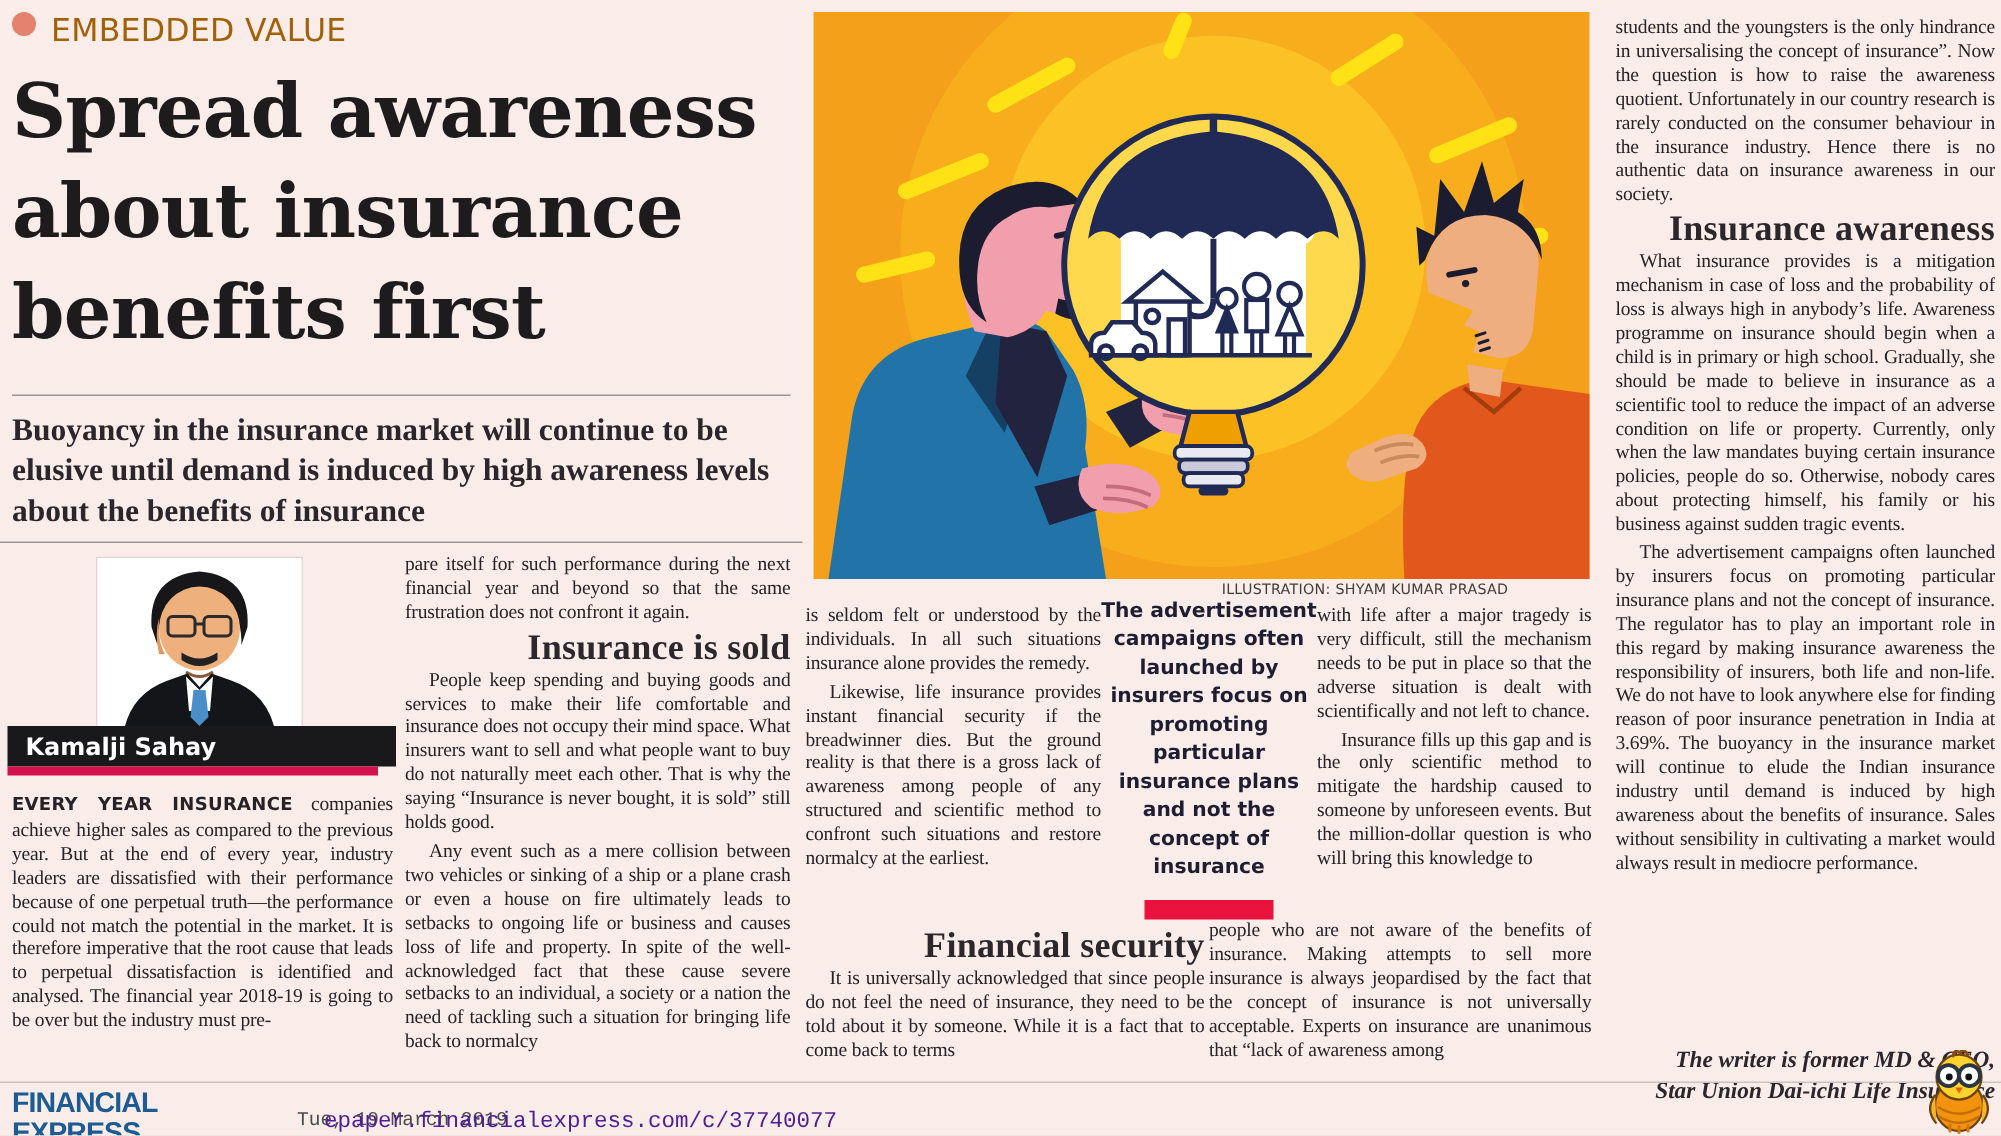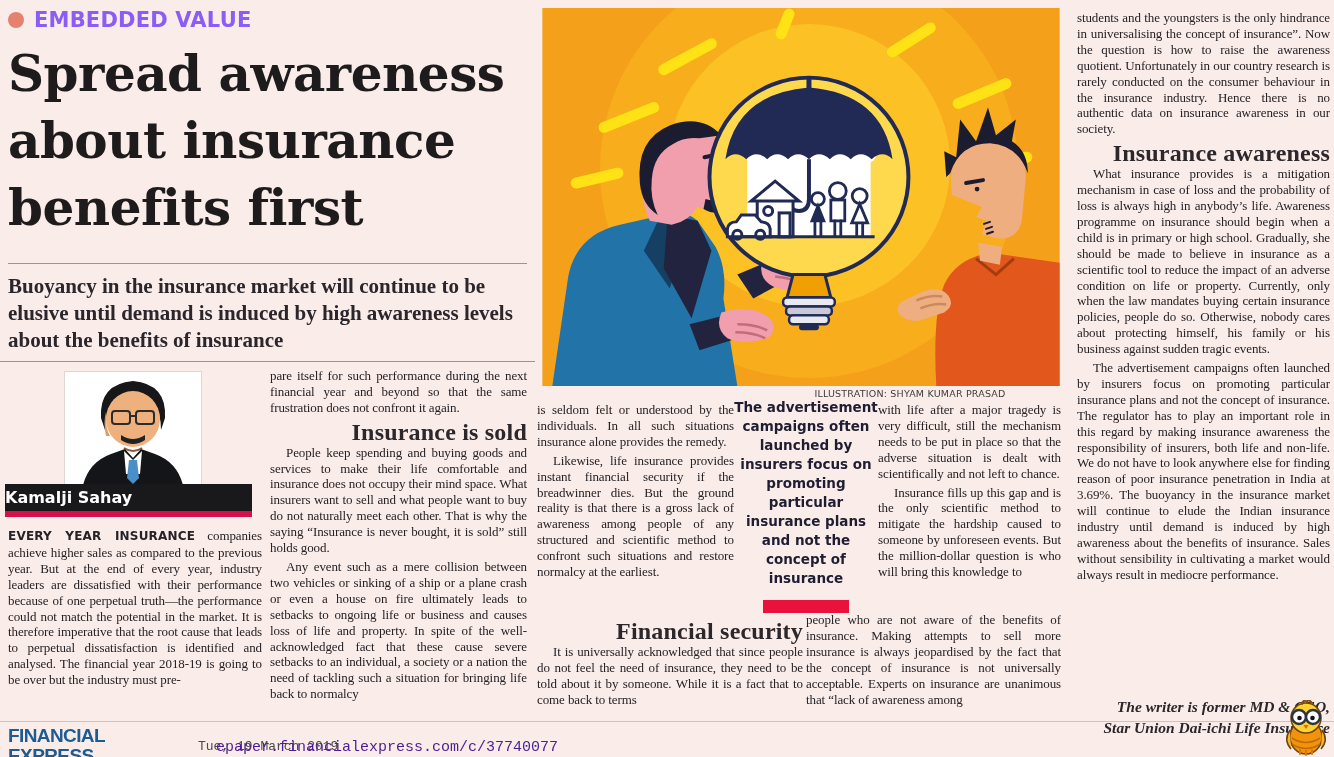--- a/index.html
+++ b/index.html
@@ -1,35 +1,35 @@
 <!DOCTYPE html>
 <html><head>
 <meta charset="utf-8">
 <style>
   html,body{margin:0;padding:0;background:#e9e2df;}
   .page{position:relative;width:1334px;height:757px;background:#f9ece9;overflow:hidden;
         font-family:"Liberation Serif",serif;color:#262226;}
   .abs{position:absolute;}
   
-  .kicker{display:flex;align-items:center;gap:10px;font-family:"DejaVu Sans",sans-serif;
-          font-weight:bold;font-size:21px;letter-spacing:.2px;color:#8b5cf6;}
+  .kicker{display:flex;gap:10px;font-family:"DejaVu Sans",sans-serif;
+          font-weight:normal;font-size:21px;letter-spacing:.2px;color:#a16207;}
   .kdot{width:16px;height:16px;border-radius:50%;background:#e4826f;display:inline-block;}
   .headline{font-family:"DejaVu Serif",serif;font-weight:bold;font-size:50px;line-height:67px;
             color:#1d1b1c;letter-spacing:-.5px;}
   .deck{font-family:"Liberation Serif",serif;font-weight:bold;font-size:21px;line-height:27px;color:#2a262b;}
   .rule{background:#9a9594;height:1px;}
   
   .body{font-size:13px;line-height:15.9px;text-align:justify;letter-spacing:-.1px;overflow:hidden;}
   .body p{margin:0 0 3px 0;}
   .body p.ind{text-indent:16px;}
   .lead{font-family:"DejaVu Sans",sans-serif;font-weight:bold;font-size:12px;letter-spacing:.2px;}
   .sechead{font-family:"Liberation Serif",serif;font-weight:bold;font-size:24px;letter-spacing:.2px;
            margin:9px 0 4px 0;color:#2b272b;text-align:right;text-indent:0;}
   .namebar{background:#19191b;color:#fff;font-family:"DejaVu Sans",sans-serif;font-weight:bold;
-           font-size:16px;line-height:27px;}
+           font-size:16px;line-height:27px;padding-left:12px;}
   .nameunder{background:#d4114d;height:6px;}
   .photo{background:#fff;border:1px solid #e3d5d2;}
   
   .pullquote{font-family:"DejaVu Sans",sans-serif;font-weight:bold;font-size:13.5px;line-height:19px;
              text-align:center;color:#1e1d31;}
   .pqbar{width:86px;height:13px;background:#e8123c;margin:12px auto 0 auto;}
   .credit{font-family:"DejaVu Sans",sans-serif;font-weight:normal;font-size:9.5px;color:#403c3a;
           letter-spacing:.2px;text-align:center;}
   .byline{font-style:italic;font-weight:bold;font-size:15.5px;line-height:21px;text-align:right;color:#2a262b;}
   

